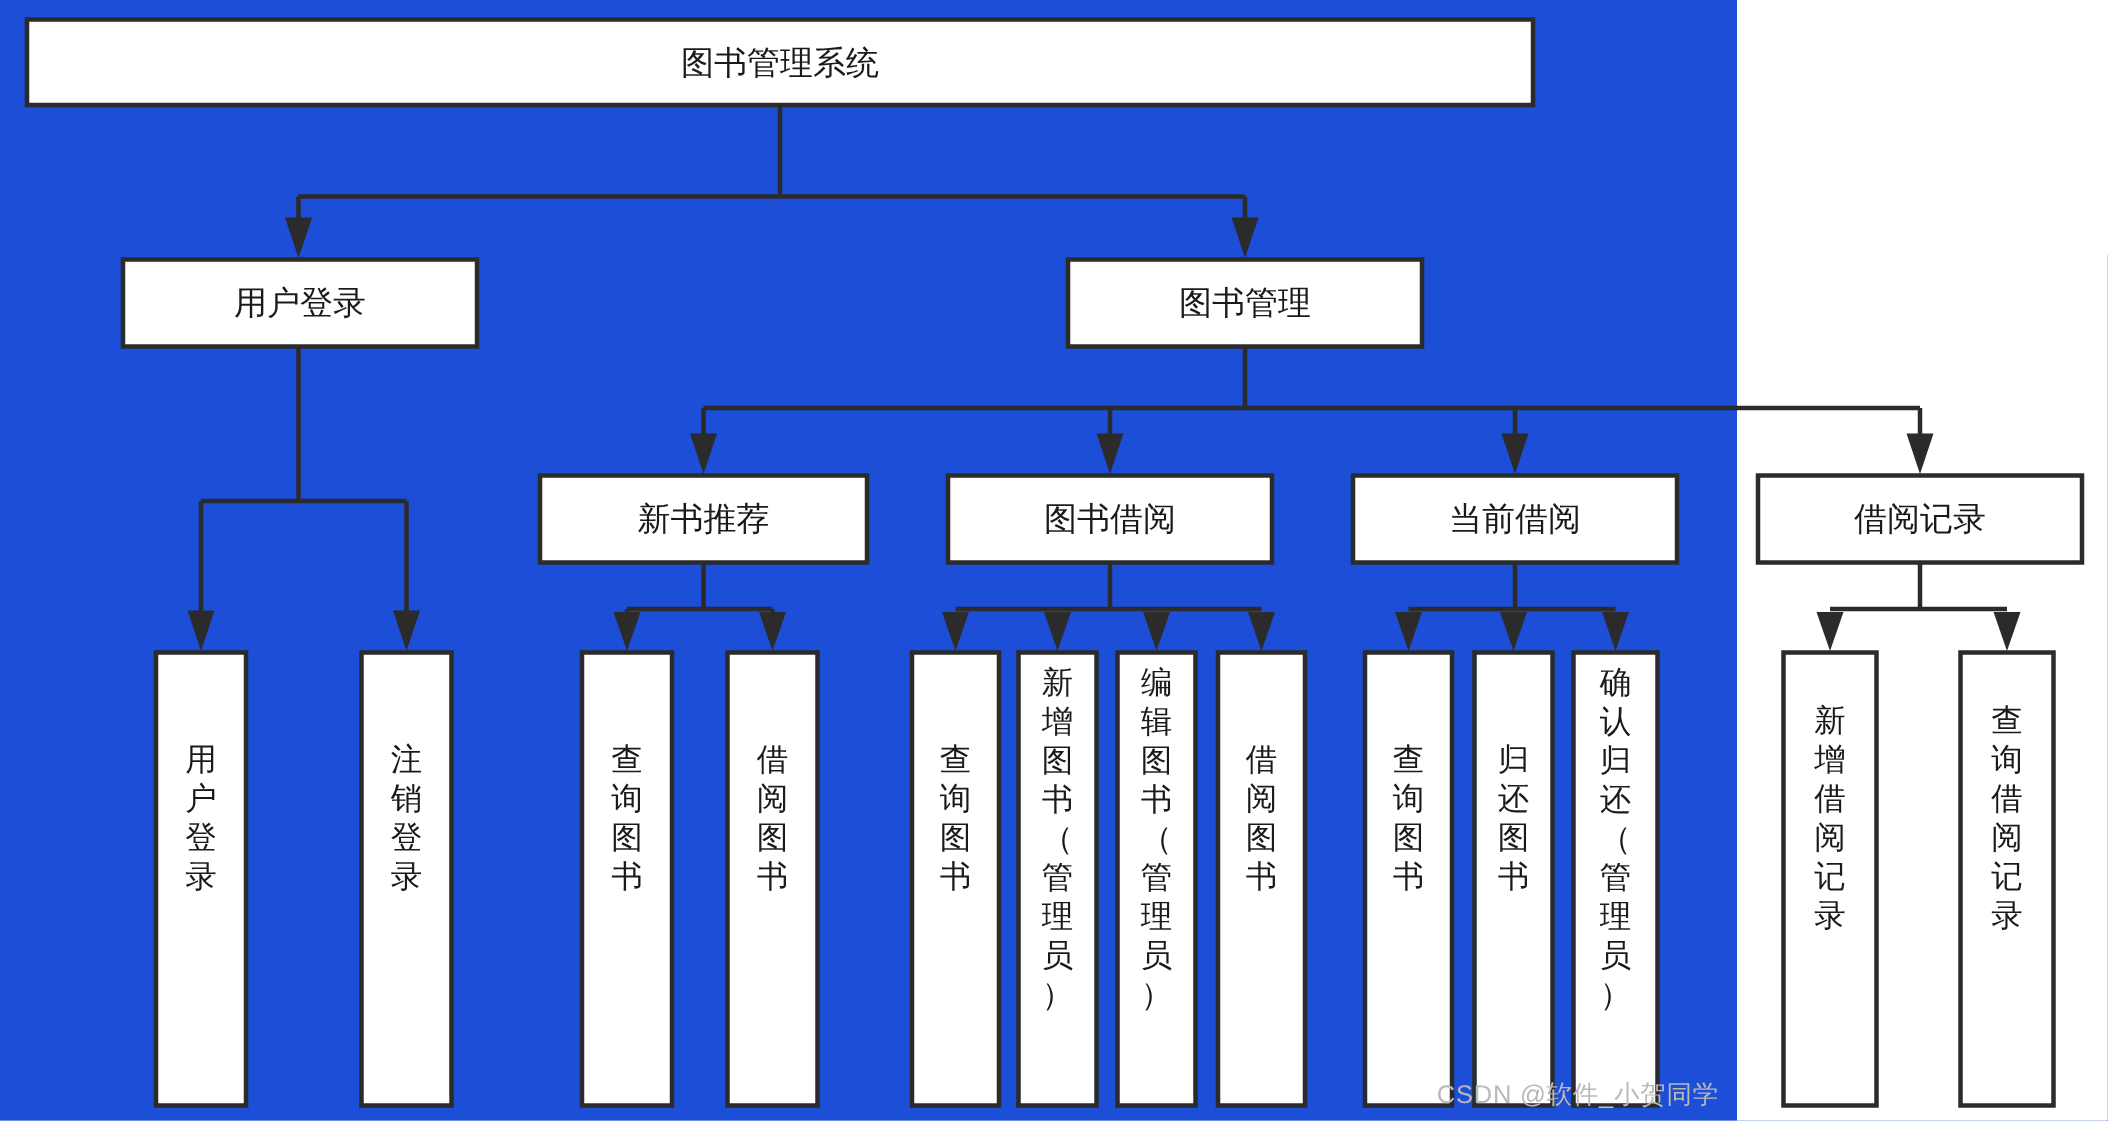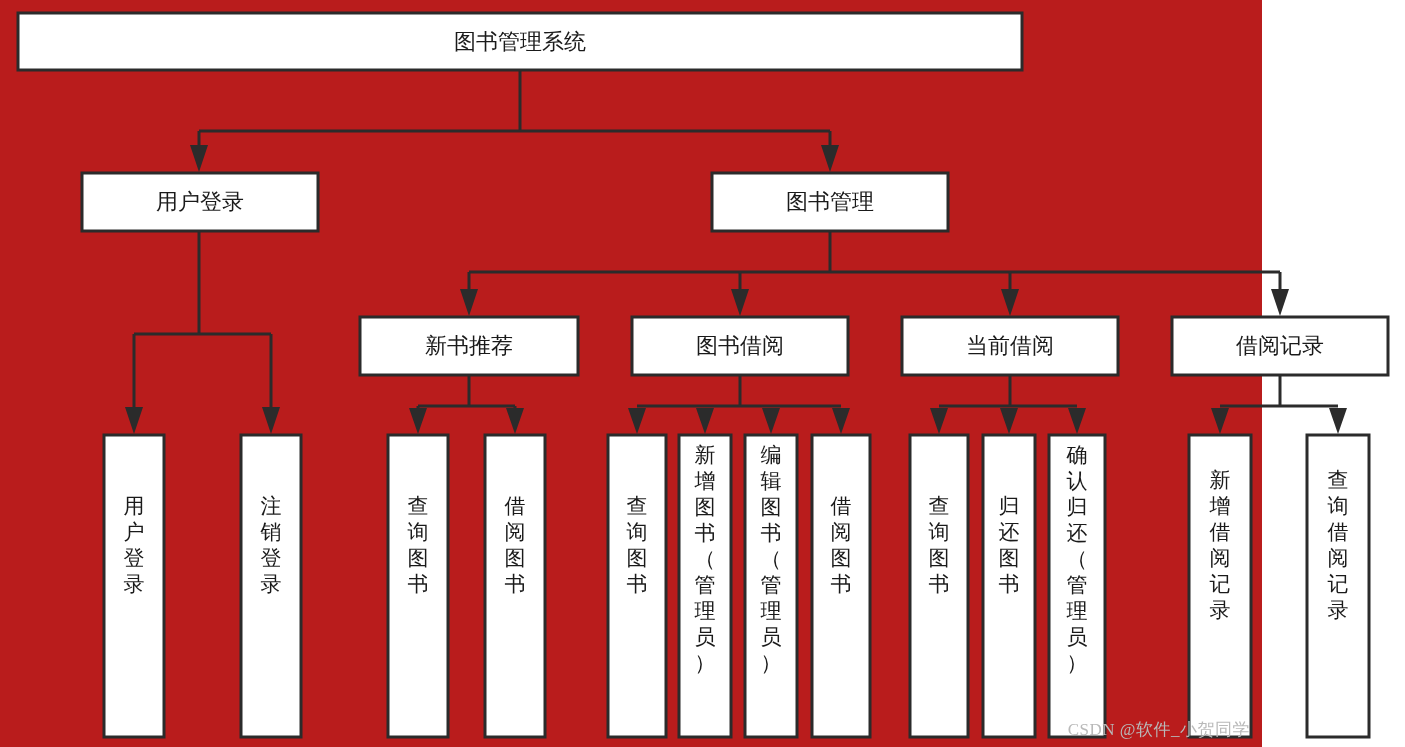--- a/index.html
+++ b/index.html
@@ -9,23 +9,23 @@
     background: #ffffff;
   }
   body {
     width: 1405px;
     height: 747px;
     font-family: "DejaVu Sans", "Liberation Sans", sans-serif;
     overflow: hidden;
   }
   #diagram-root {
     position: relative;
-    width: 1262px;
+    width: 1158px;
     height: 747px;
-    background: #b91c1c;
+    background: #1d4ed8;
   }
   svg#tree-svg {
     position: absolute;
     left: 0;
     top: 0;
     width: 1405px;
     height: 747px;
     display: block;
   }
   .node-rect {
@@ -52,21 +52,21 @@
     fill: none;
   }
   .arrow-head {
     fill: #2b2b2b;
     stroke: none;
   }
   .watermark {
     position: absolute;
     right: 12px;
     bottom: 6px;
-    font-family: Liberation Serif, serif;
+    font-family: Liberation Sans, sans-serif;
     font-size: 17px;
     color: #b9b9b9;
     letter-spacing: 0.5px;
     white-space: nowrap;
     pointer-events: none;
   }
 </style>
 </head>
 <body>
 

